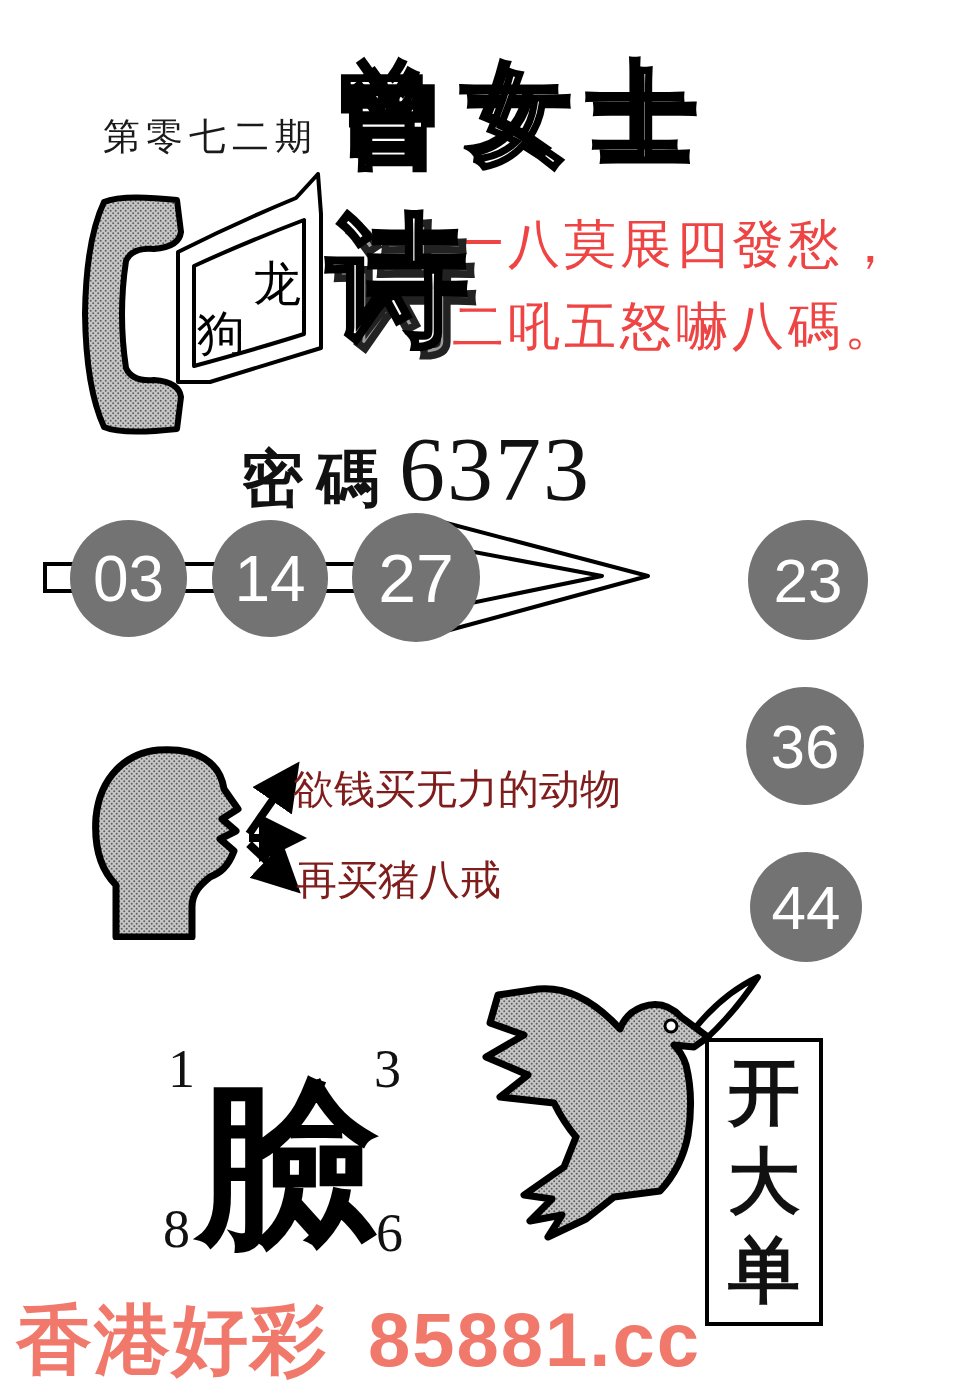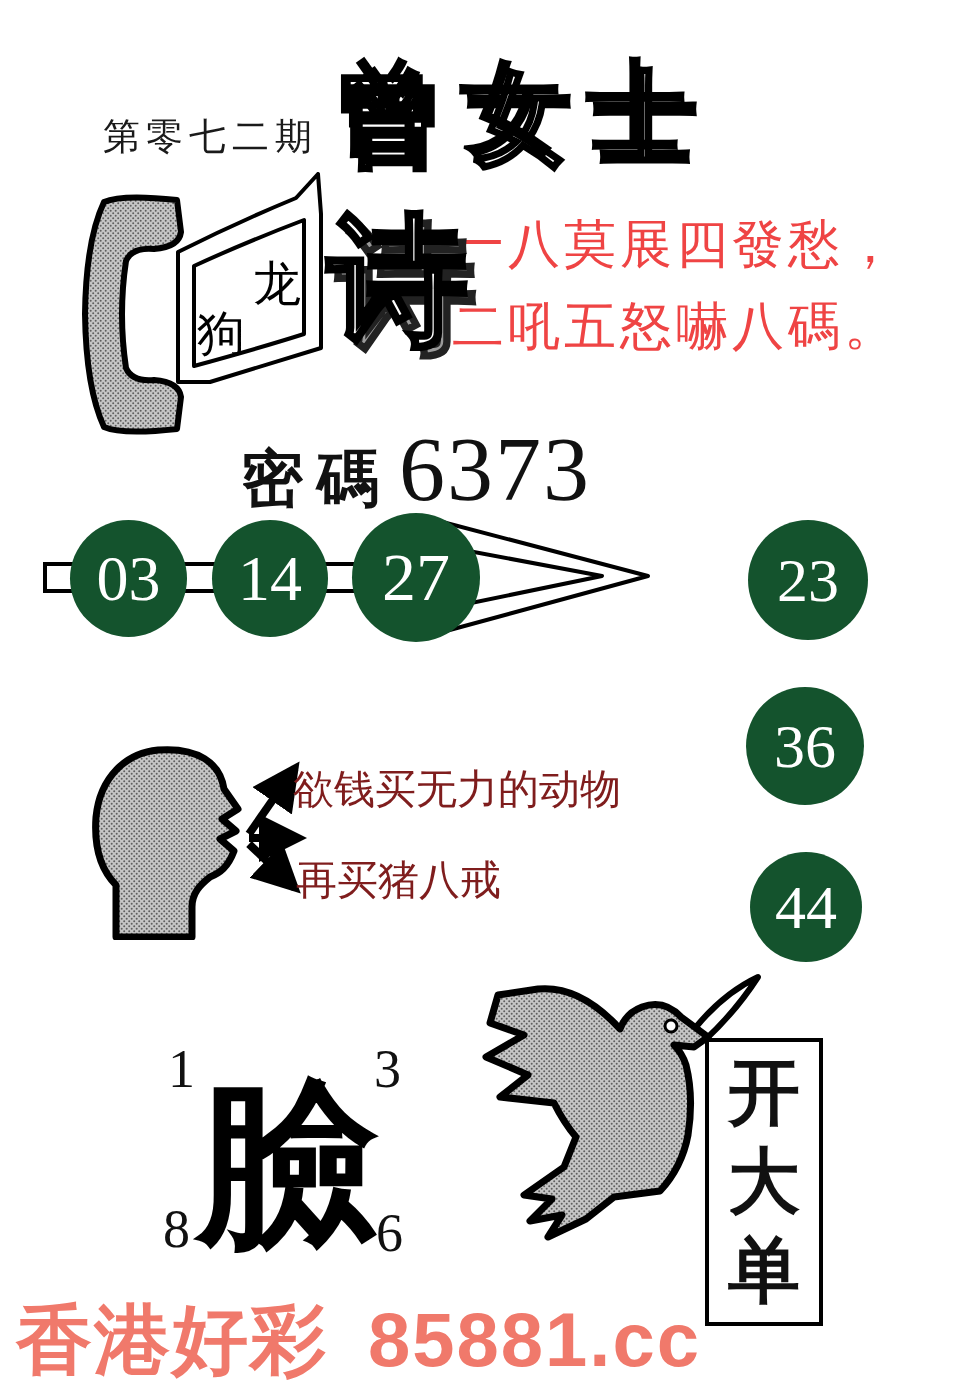--- a/index.html
+++ b/index.html
@@ -28,23 +28,23 @@
 
   .poemline{left:452px;font-size:52px;letter-spacing:4px;white-space:nowrap;color:#ef4444;}
   .line1{top:210px;}
   .line2{top:292px;}
 
   .passrow{left:241px;top:406px;display:flex;align-items:baseline;}
   .passlabel{font-size:62px;font-weight:bold;letter-spacing:14px;}
   .passvalue{font-size:92px;margin-left:6px;letter-spacing:2px;margin-top:10px;}
 
   
-  .ball{position:absolute;background:#14532d;border-radius:50%;color:#fff;
+  .ball{position:absolute;background:#737373;border-radius:50%;color:#fff;
         display:flex;align-items:center;justify-content:center;
-        font-family:Liberation Serif, serif;z-index:3;}
+        font-family:Liberation Sans, sans-serif;z-index:3;}
   .b03{left:70px;top:520px;width:117px;height:117px;font-size:64px;}
   .b14{left:212px;top:520px;width:116px;height:117px;font-size:64px;}
   .b27{left:352px;top:513px;width:128px;height:129px;font-size:68px;}
   .b23{left:748px;top:520px;width:120px;height:120px;font-size:62px;}
   .b36{left:746px;top:687px;width:118px;height:118px;font-size:62px;}
   .b44{left:750px;top:852px;width:112px;height:110px;font-size:62px;}
 
   .arrowsvg{left:40px;top:512px;z-index:1;}
   .phonesvg{left:82px;top:192px;}
   .scrollsvg{left:168px;top:172px;z-index:1;}

